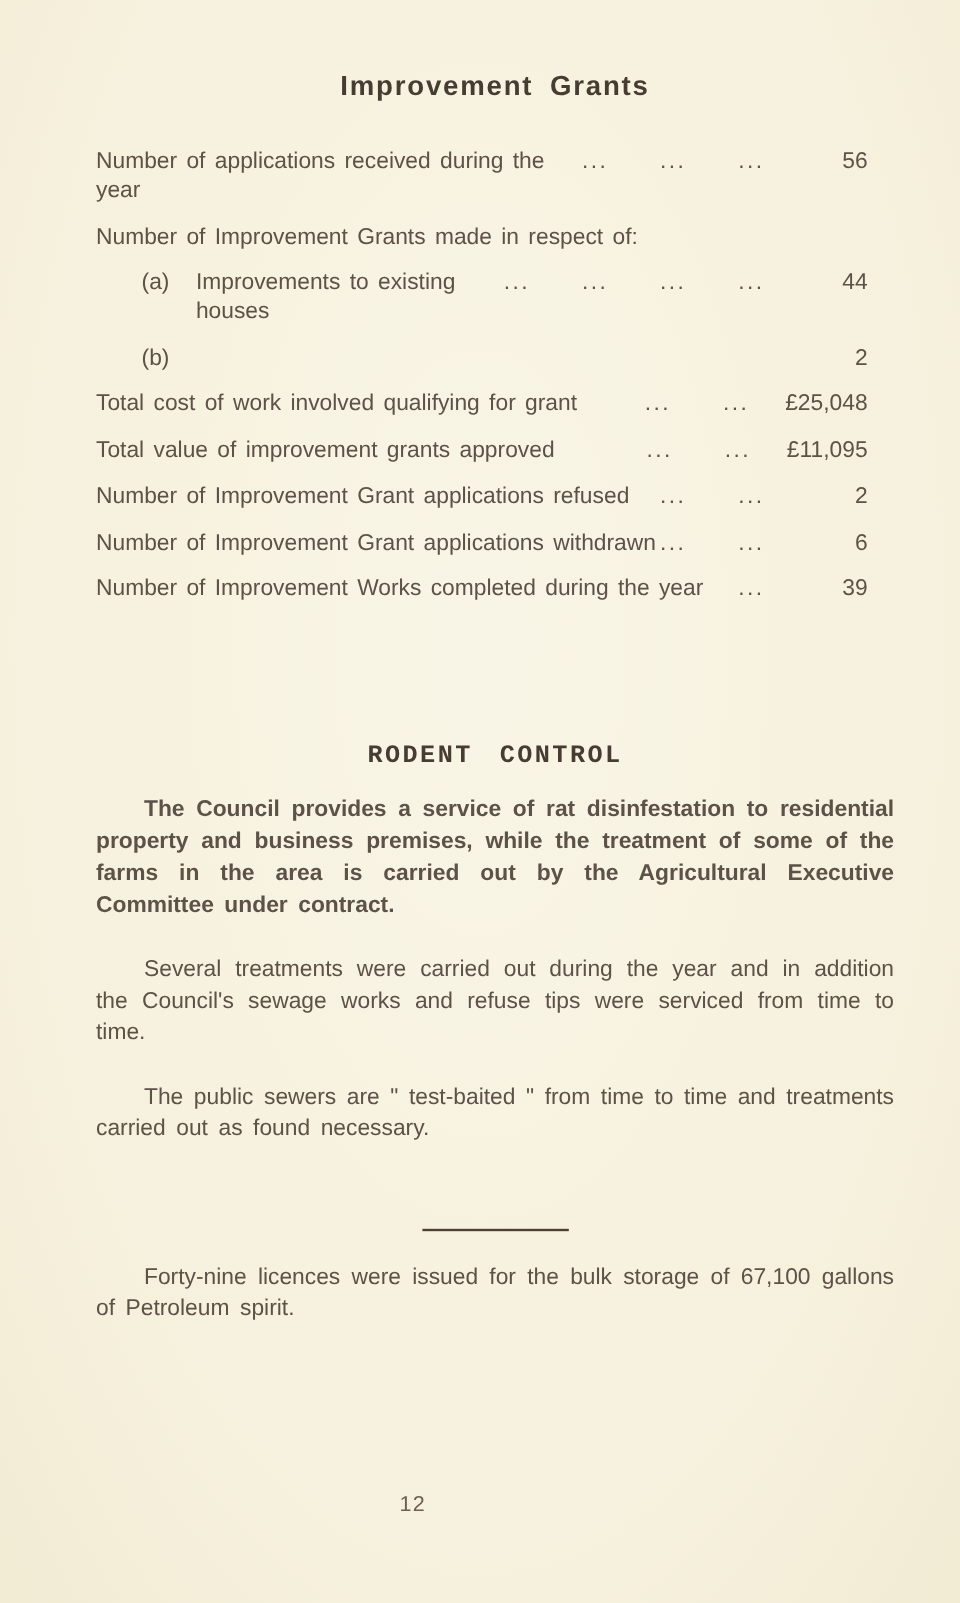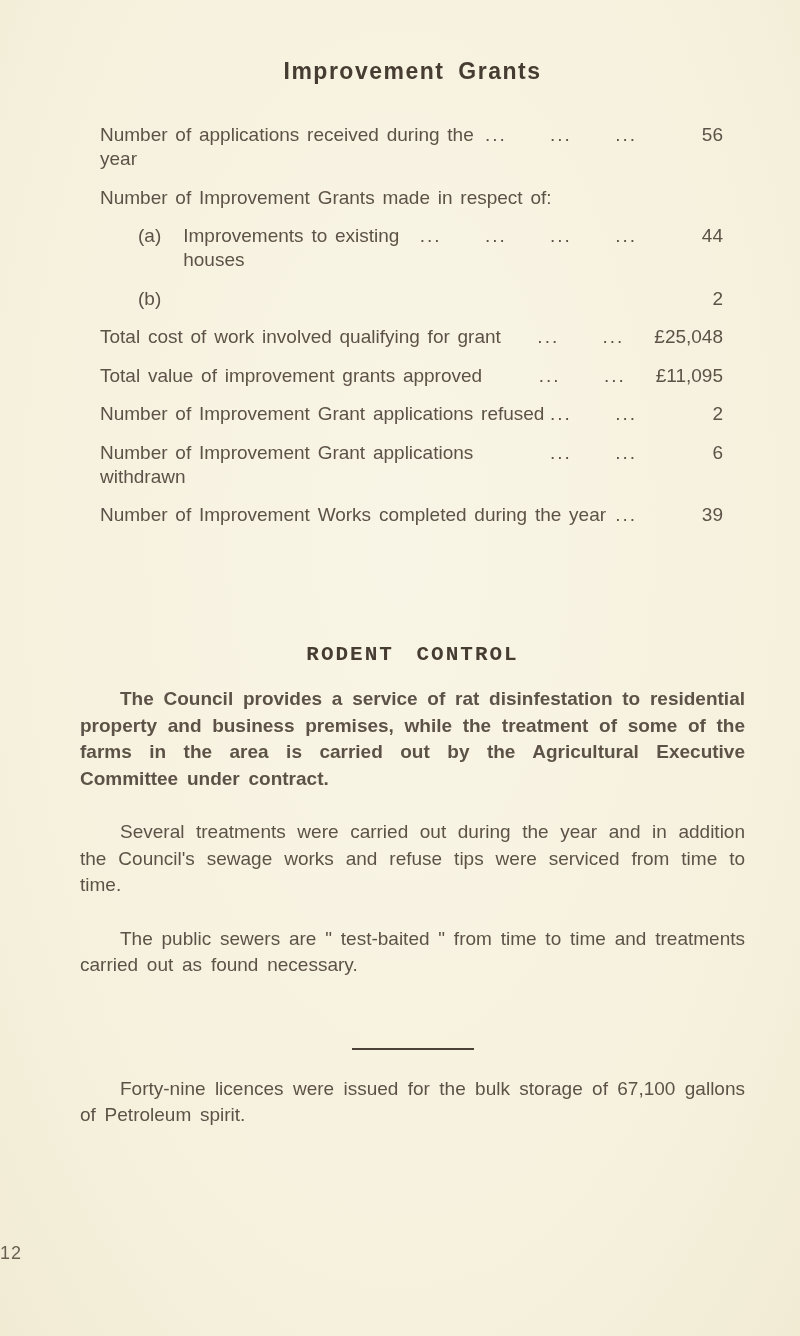--- a/index.html
+++ b/index.html
@@ -29,21 +29,20 @@
     padding-top: 58px;
     text-align: center;
     font-size: 23px;
     font-weight: bold;
     letter-spacing: 1.5px;
     word-spacing: 6px;
     color: #463c31;
   }
   .stats {
     margin-top: 38px;
-    margin-left: 20px;
   }
   .stat-row {
     display: flex;
     align-items: baseline;
     font-size: 19px;
     line-height: 24px;
     margin-bottom: 14.5px;
     padding-right: 22px;
     word-spacing: 2.5px;
   }
@@ -101,20 +100,21 @@
   .petroleum-heading {
     margin-top: 68px;
     font-size: 23px;
   }
   .petroleum-p1 { margin-top: 26px; }
   .page-number {
     position: absolute;
     left: 0;
     width: 688px;
     top: 1243px;
+    text-align: center;
     font-size: 18px;
     letter-spacing: 1px;
     color: #6a5f51;
   }
 </style>
 </head>
 <body>
 
 <div class="page">
   <div class="content">

